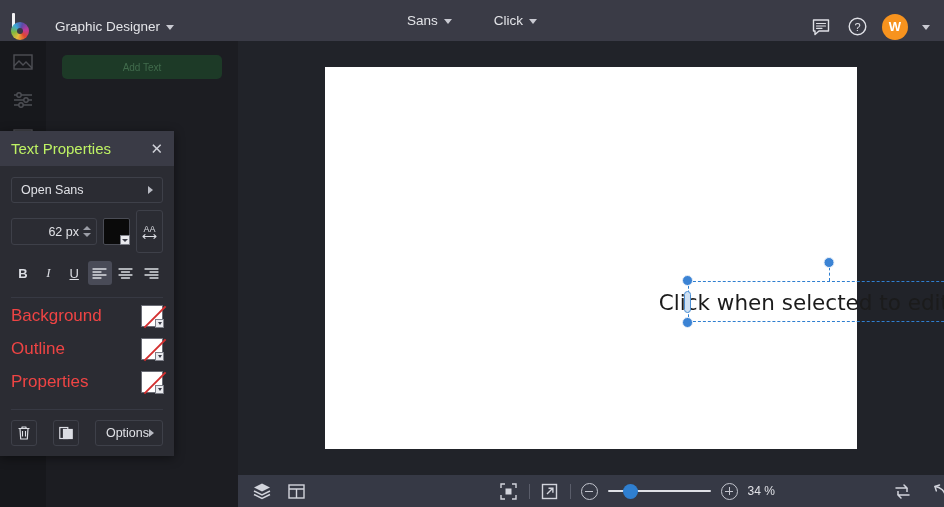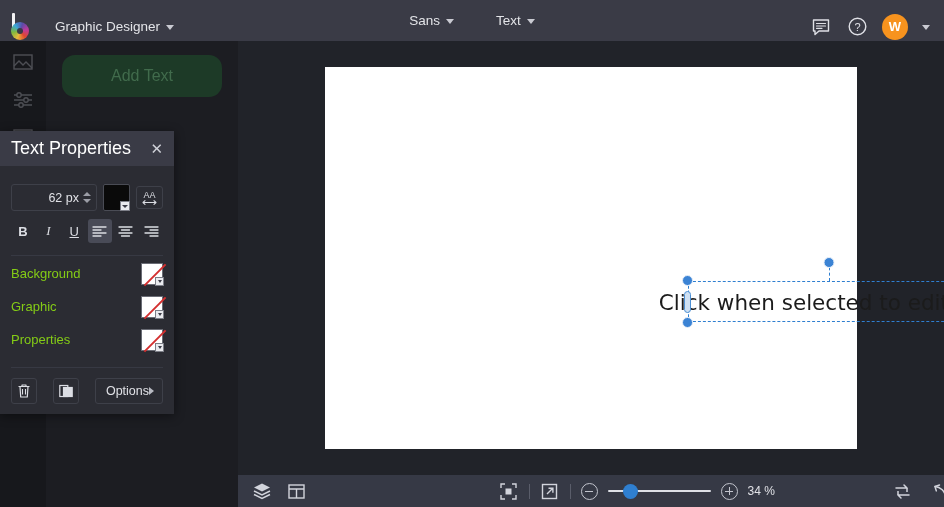--- a/index.html
+++ b/index.html
@@ -76,22 +76,22 @@
 
   
   .leftpanel {
     position: absolute; left: 46px; top: 41px; width: 192px; height: 466px;
     background: #1c1d22;
   }
   .lp-label {
     color: #4e5058; font-size: 11px; letter-spacing: .7px; padding: 14px 0 0 16px;
   }
   .add-text-btn {
-    margin: 14px 16px 0 16px; height: 42px; border-radius: 13px;
-    background: #1d3a27; color: #416b4c; font-size: 16px;
+    margin: 14px 16px 0 16px; height: 24px; border-radius: 5px;
+    background: #1d3a27; color: #416b4c; font-size: 10px;
     display: flex; align-items: center; justify-content: center; cursor: pointer;
   }
 
   
   .stage {
     position: absolute; left: 238px; top: 41px; width: 706px; height: 434px;
     background: #212329;
   }
   .page {
     position: absolute; left: 87px; top: 26px; width: 532px; height: 382px;
@@ -169,21 +169,21 @@
     position: absolute; left: 0; top: 131px; width: 174px;
     background: #2b2c33;
     box-shadow: 0 2px 10px rgba(0,0,0,.45);
     z-index: 20;
   }
   .tp-head {
     height: 35px; background: #3a3b46;
     display: flex; align-items: center; justify-content: space-between;
     padding: 0 11px;
   }
-  .tp-title { color: #ffffff; font-size: 18px; }
+  .tp-title { color: #bef264; font-size: 15px; }
   .tp-close { color: #cfd1d8; font-size: 15px; line-height: 1; cursor: pointer; }
   .tp-body { padding: 11px 11px 10px 11px; }
 
   .font-row {
     height: 26px; border: 1px solid #3e4049; border-radius: 3px;
     display: flex; align-items: center; justify-content: space-between;
     padding: 0 9px; color: #e0e1e6; font-size: 12.5px; cursor: pointer;
   }
   .chev-r {
     width: 0; height: 0; border-top: 4px solid transparent; border-bottom: 4px solid transparent;
@@ -210,42 +210,42 @@
   .swatch-caret {
     position: absolute; right: -1px; bottom: -1px; width: 10px; height: 10px;
     background: #e9eaee; border: 1px solid #7d7f88;
     display: flex; align-items: center; justify-content: center;
   }
   .swatch-caret i {
     width: 0; height: 0; border-left: 3px solid transparent; border-right: 3px solid transparent;
     border-top: 3px solid #3a3b46; display: block;
   }
   .aa-btn {
-    width: 27px; height: 23px; border: 1px solid #3e4049; border-radius: 3px;
+    width: 27px; height: 43px; border: 1px solid #3e4049; border-radius: 3px;
     display: flex; align-items: center; justify-content: center; cursor: pointer;
   }
 
   .style-row { display: flex; gap: 2px; margin-top: 8px; }
   .sbtn {
     width: 26px; height: 24px; border-radius: 3px;
     display: flex; align-items: center; justify-content: center;
     color: #dcdee4; font-size: 13px; cursor: pointer;
   }
   .sbtn.active { background: #494b57; }
   .sbtn.bold { font-weight: bold; }
   .sbtn.ital { font-style: italic; font-family: "Liberation Serif", serif; }
   .sbtn.under { text-decoration: underline; }
 
   .tp-sep { height: 1px; background: #373943; margin: 12px 0 0 0; }
 
   .prop-row {
     display: flex; align-items: center; justify-content: space-between;
     height: 31px; margin-top: 2px;
   }
-  .prop-label { color: #84cc16; font-size: 13px; }
+  .prop-label { color: #ef4444; font-size: 17px; }
   .none-swatch {
     position: relative; width: 22px; height: 22px; background: #fff;
     border: 1px solid #6a6c75; cursor: pointer;
   }
   .none-swatch::after {
     content: ""; position: absolute; left: -2px; top: 50%; width: 30px; height: 2px;
     background: #d32f2f; transform: rotate(-45deg); transform-origin: center;
   }
   .none-caret {
     position: absolute; right: -2px; bottom: -2px; width: 9px; height: 9px;
@@ -285,21 +285,21 @@
       <span>Graphic Designer</span>
       <span class="caret-down"></span>
     </div>
 
     <div class="topbar-center">
       <div class="menu-btn">
         <span>Sans</span>
         <span class="caret-down"></span>
       </div>
       <div class="menu-btn">
-        <span>Text</span>
+        <span>Click</span>
         <span class="caret-down"></span>
       </div>
     </div>
 
     <div class="topbar-right">
       <div class="ticon">
         <svg width="20" height="20" viewBox="0 0 20 20">
           <path d="M2.5 3h15v11H8l-4 3.5V14H2.5z" fill="none" stroke="#dfe0e6" stroke-width="1.4" stroke-linejoin="round"></path>
           <path d="M5.5 6.5h9M5.5 9h9M5.5 11.3h5.5" stroke="#dfe0e6" stroke-width="1.2" stroke-linecap="round"></path>
         </svg>
@@ -433,20 +433,24 @@
   </div>
 
   <div class="tp">
     <div class="tp-head">
       <span class="tp-title">Text Properties</span>
       <span class="tp-close">✕</span>
     </div>
 
     <div class="tp-body">
 
+      <div class="font-row">
+        <span>Open Sans</span>
+        <span class="chev-r"></span>
+      </div>
 
       <div class="size-row">
         <div class="size-field">
           <span class="size-val">62 px</span>
           <span class="spin">
             <i class="spin-up"></i>
             <i class="spin-dn"></i>
           </span>
         </div>
         <div class="swatch-btn">
@@ -493,21 +497,21 @@
 
       <div class="prop-row">
         <span class="prop-label">Background</span>
         <span class="none-swatch">
           <span class="none-caret">
               <i></i>
             </span>
         </span>
       </div>
       <div class="prop-row">
-        <span class="prop-label">Graphic</span>
+        <span class="prop-label">Outline</span>
         <span class="none-swatch">
           <span class="none-caret">
               <i></i>
             </span>
         </span>
       </div>
       <div class="prop-row">
         <span class="prop-label">Properties</span>
         <span class="none-swatch">
           <span class="none-caret">

